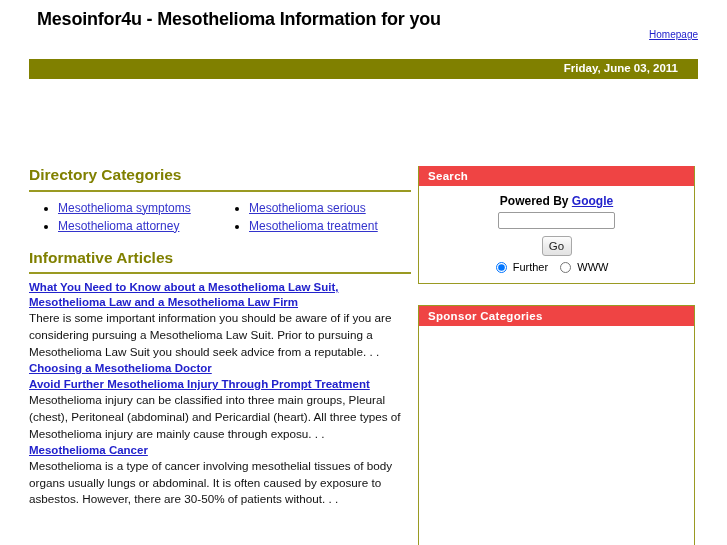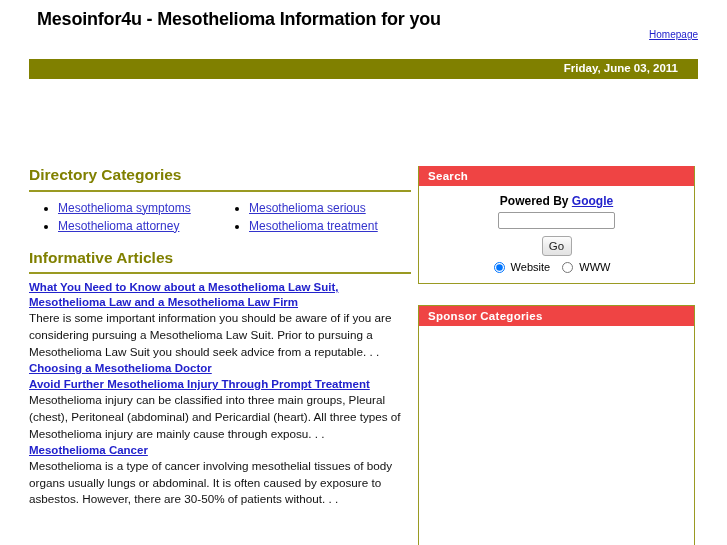--- a/index.html
+++ b/index.html
@@ -314,21 +314,21 @@
         <div class="box-body search-box-body">
           <div class="powered-by">
             <span>Powered By</span>
             <a class="google-link" href="#">Google</a>
           </div>
           <input class="search-input" type="text" placeholder="" style="">
           <button class="go-button">Go</button>
           <div class="radio-row">
             <label>
               <input type="radio" name="scope" checked="" style="">
-              <span>Website</span>
+              <span>Further</span>
             </label>
             <label>
               <input type="radio" name="scope" style="">
               <span>WWW</span>
             </label>
           </div>
         </div>
       </div>
 
       <div class="box-spacer"></div>

